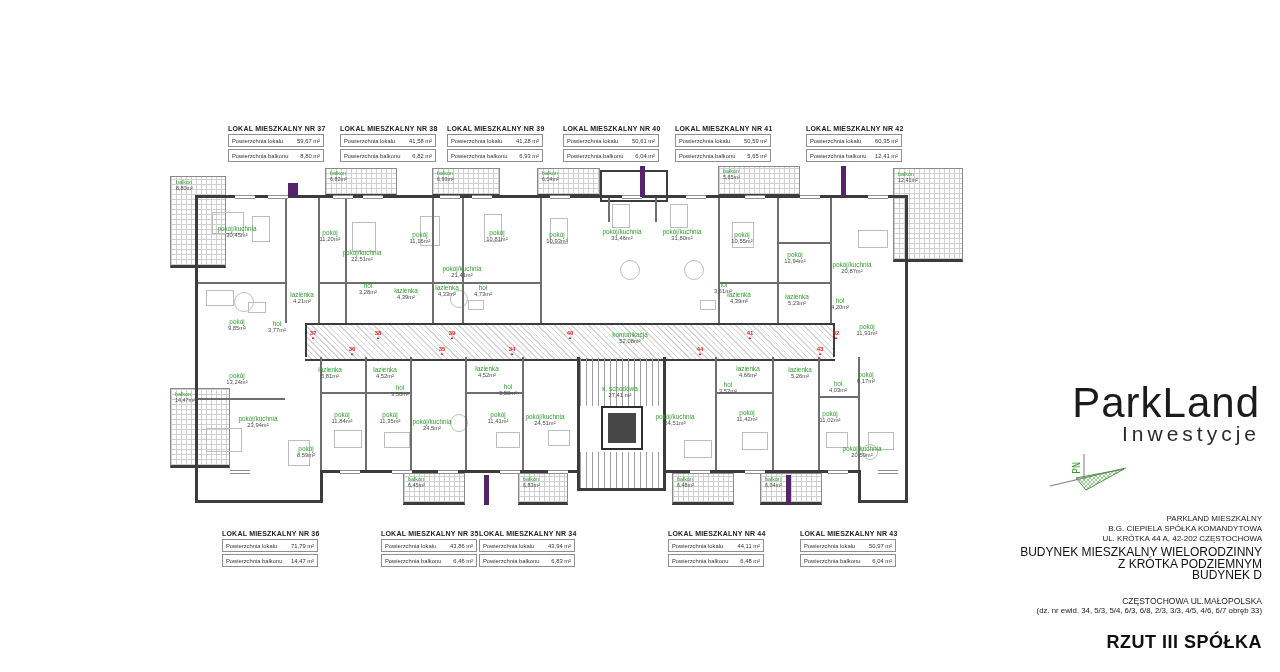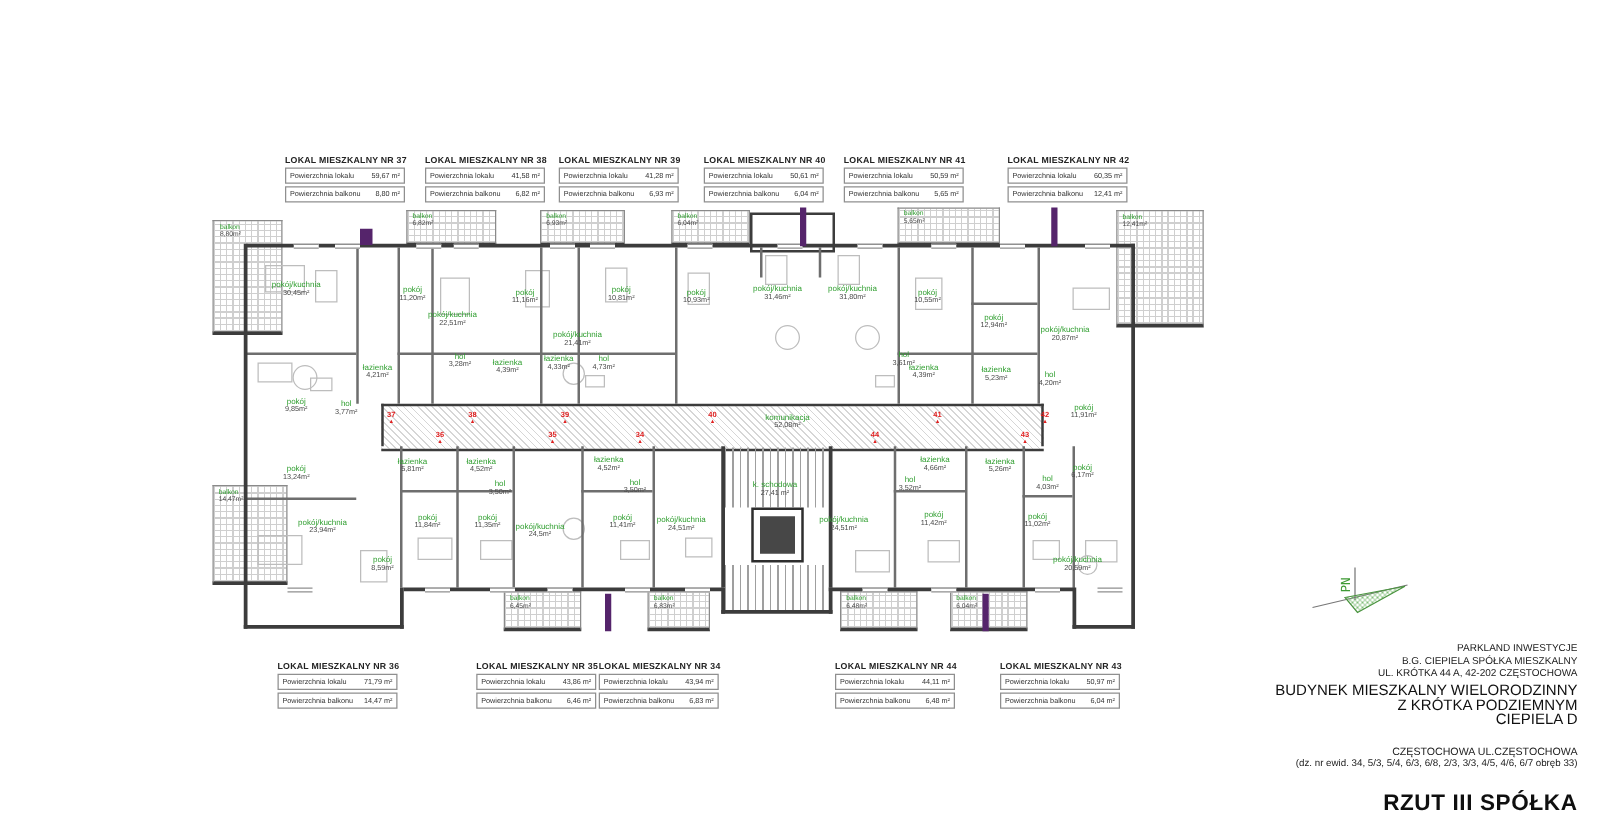--- a/index.html
+++ b/index.html
@@ -552,40 +552,44 @@
           <span>Powierzchnia lokalu</span>
           <span>50,97 m²</span>
         </div>
         <div class="apt-row">
           <span>Powierzchnia balkonu</span>
           <span>6,04 m²</span>
         </div>
       </div>
     </div>
 
+  <div id="brand">
+    <div class="logo">ParkLand</div>
+    <div class="sub">Inwestycje</div>
+  </div>
 
   <svg id="north" viewBox="0 0 84 52">
     <defs>
       <pattern id="gh" width="4" height="4" patternUnits="userSpaceOnUse">
         <path d="M0 0L4 4M4 0L0 4" stroke="#5aa84f" stroke-width="0.6"></path>
       </pattern>
     </defs>
     <line x1="4" y1="40" x2="80" y2="22" stroke="#777" stroke-width="1"></line>
     <line x1="38" y1="8" x2="38" y2="34" stroke="#777" stroke-width="1"></line>
     <polygon points="30,32 78,23 40,44" fill="url(#gh)" stroke="#4b9440" stroke-width="1"></polygon>
     <text x="34" y="28" fill="#3f9a35" font-size="10" font-family="DejaVu Sans Mono, monospace" transform="rotate(-90 34 28)">PN</text>
   </svg>
 
   <div id="addr">
-    <div class="co">PARKLAND INWESTYCJE</div>
-    <div class="co">B.G. CIEPIELA SPÓŁKA MIESZKALNY</div>
+    <div class="co">PARKLAND MIESZKALNY</div>
+    <div class="co">B.G. CIEPIELA SPÓŁKA KOMANDYTOWA</div>
     <div class="co">UL. KRÓTKA 44 A, 42-202 CZĘSTOCHOWA</div>
     <div class="bl-wrap">
       <div class="bl">BUDYNEK MIESZKALNY WIELORODZINNY</div>
       <div class="bl">Z KRÓTKA PODZIEMNYM</div>
-      <div class="bl">CIEPIELA D</div>
+      <div class="bl">BUDYNEK D</div>
     </div>
-    <div class="loc">CZĘSTOCHOWA UL.CZĘSTOCHOWA</div>
+    <div class="loc">CZĘSTOCHOWA UL.MAŁOPOLSKA</div>
     <div class="plot">(dz. nr ewid. 34, 5/3, 5/4, 6/3, 6/8, 2/3, 3/3, 4/5, 4/6, 6/7 obręb 33)</div>
   </div>
 
   <div id="sheet-title">RZUT III SPÓŁKA</div>
 </div>
 
 </body></html>

